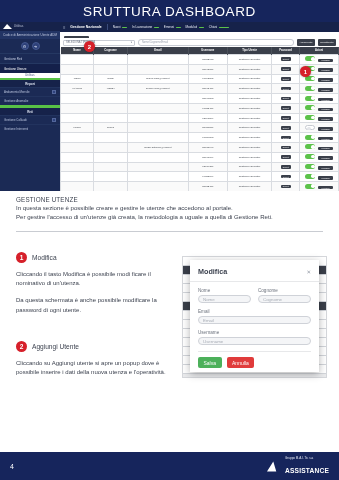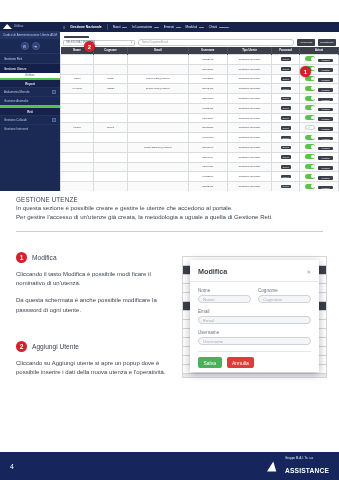--- a/index.html
+++ b/index.html
@@ -228,20 +228,23 @@
   }
   .flogo-txt { line-height: 1; }
   .flogo-small { color: #e6ebf6; font-size: 3px; display: block; }
   .flogo-big { color: #ffffff; font-size: 6.6px; font-weight: bold; letter-spacing: .2px; }
 </style>
 </head>
 <body>
 
 <div class="page">
 
+  <div class="banner">
+    <div class="banner-title">SRUTTURA DASHBOARD</div>
+  </div>
 
   <div class="shot">
 
     <div class="shot-sidebar">
       <div class="sb-logo">
         <div class="sb-logo-mark"></div>
         <div class="sb-logo-txt">Utilitas</div>
       </div>
       <div class="sb-title">Codice di Amministrazione Utente ADM</div>
       <div class="sb-icons">

